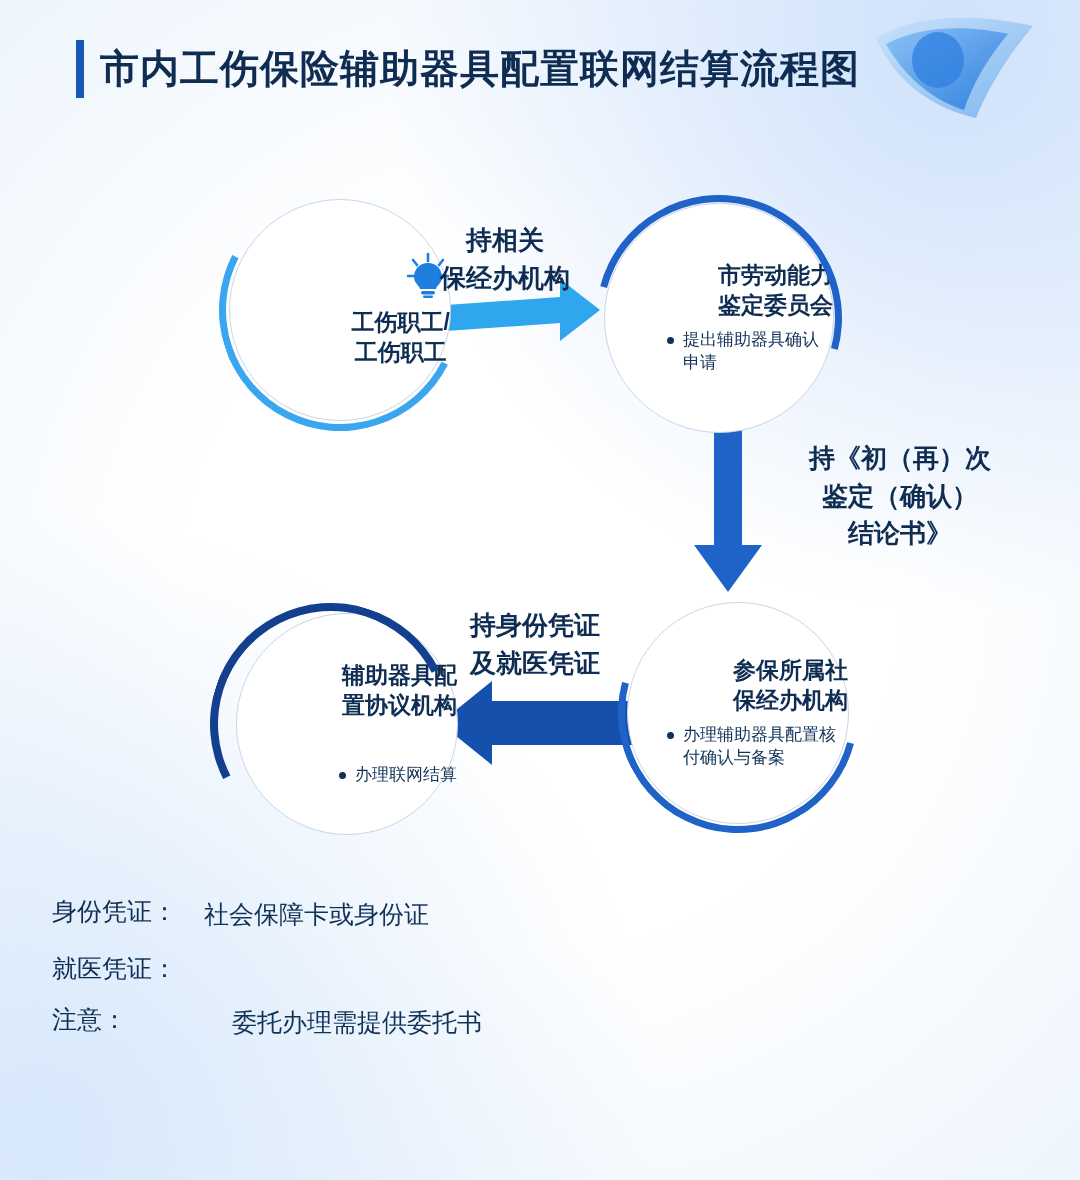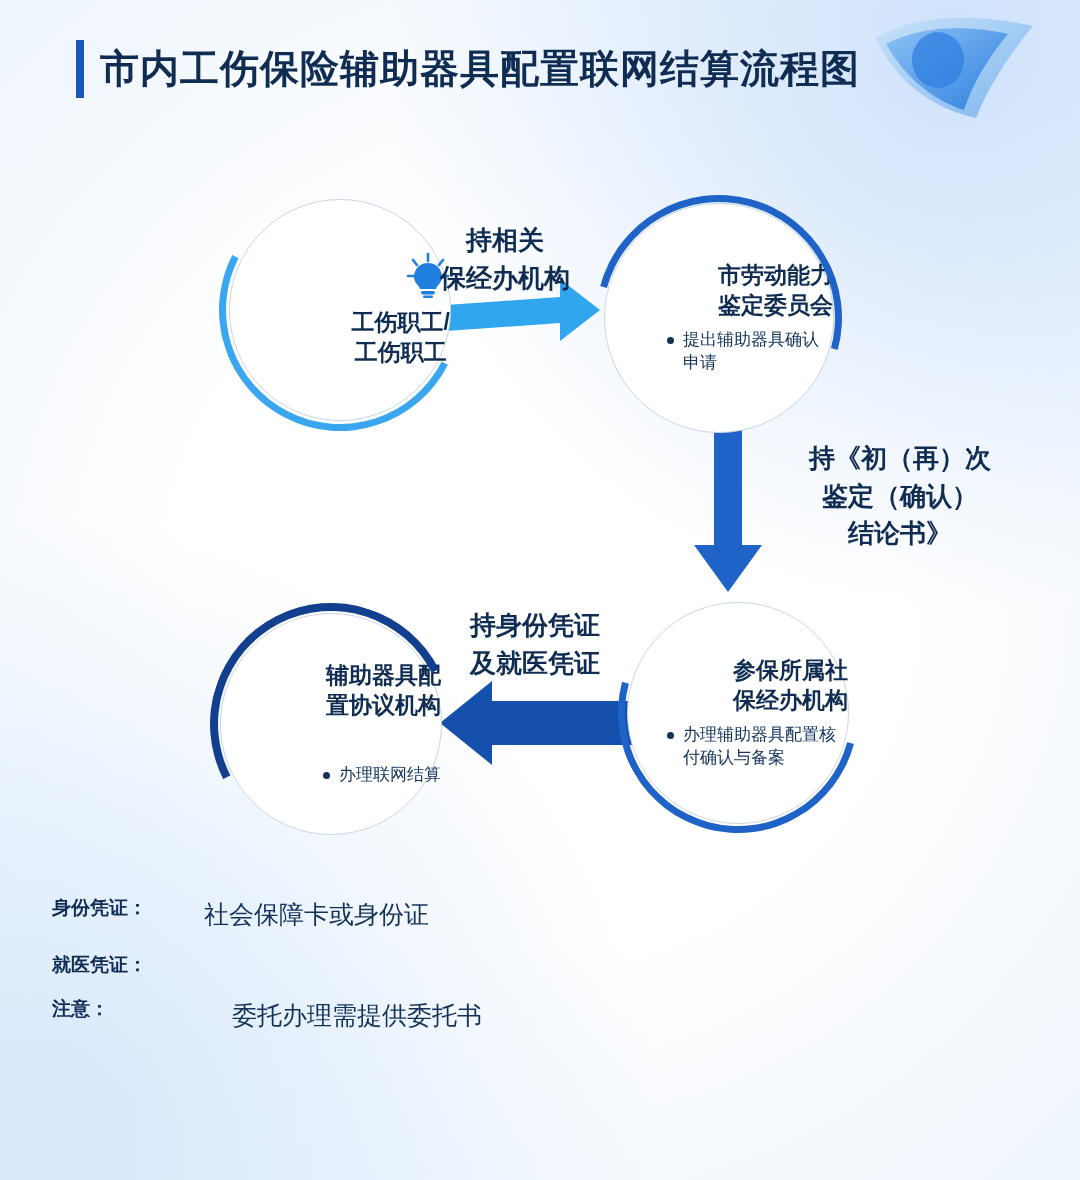--- a/index.html
+++ b/index.html
@@ -156,21 +156,21 @@
     width: 240px;
     height: 240px;
     border: 7px solid transparent;
     border-bottom-color: #1f62c8;
     border-left-color: #1f62c8;
     transform: rotate(-30deg);
   }
 
   
   #node4 {
-    left: 220px;
+    left: 236px;
     top: 613px;
     width: 222px;
     height: 222px;
     background: #ffffff;
     border: 1px solid #c9d6e5;
     gap: 36px;
   }
   #node4-arc {
     left: 210px;
     top: 603px;
@@ -202,22 +202,22 @@
     left: 52px;
     top: 895px;
     width: 980px;
   }
   .note-row {
     display: flex;
     align-items: flex-start;
     margin-bottom: 18px;
   }
   .note-label {
-    font-size: 19px;
-    font-weight: bold;
+    font-size: 25px;
+    font-weight: normal;
     color: #0f2d52;
     width: 152px;
     flex: none;
     white-space: nowrap;
   }
   .note-value {
     font-size: 25px;
     color: #12325a;
     line-height: 1.55;
   }

